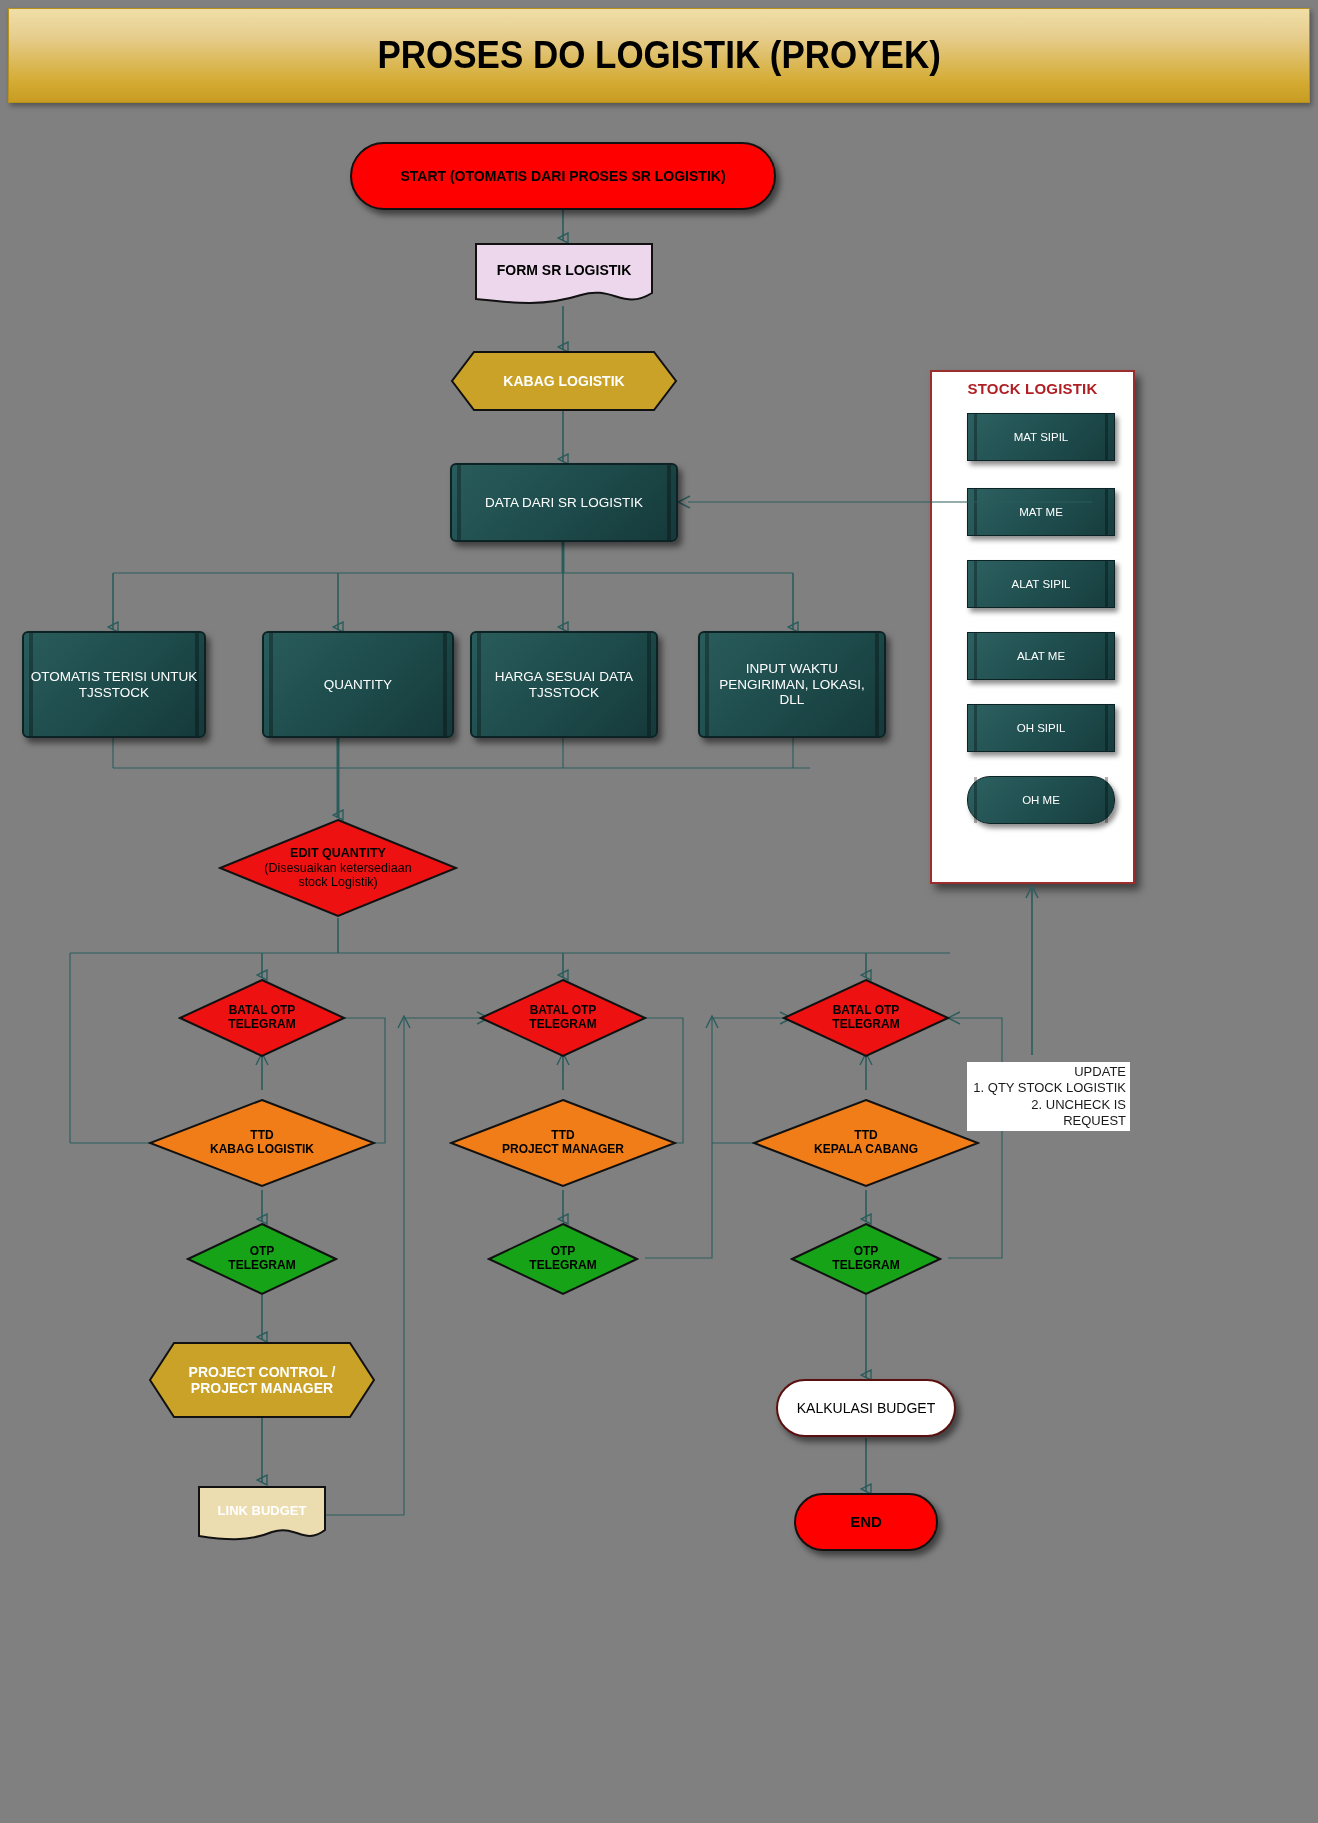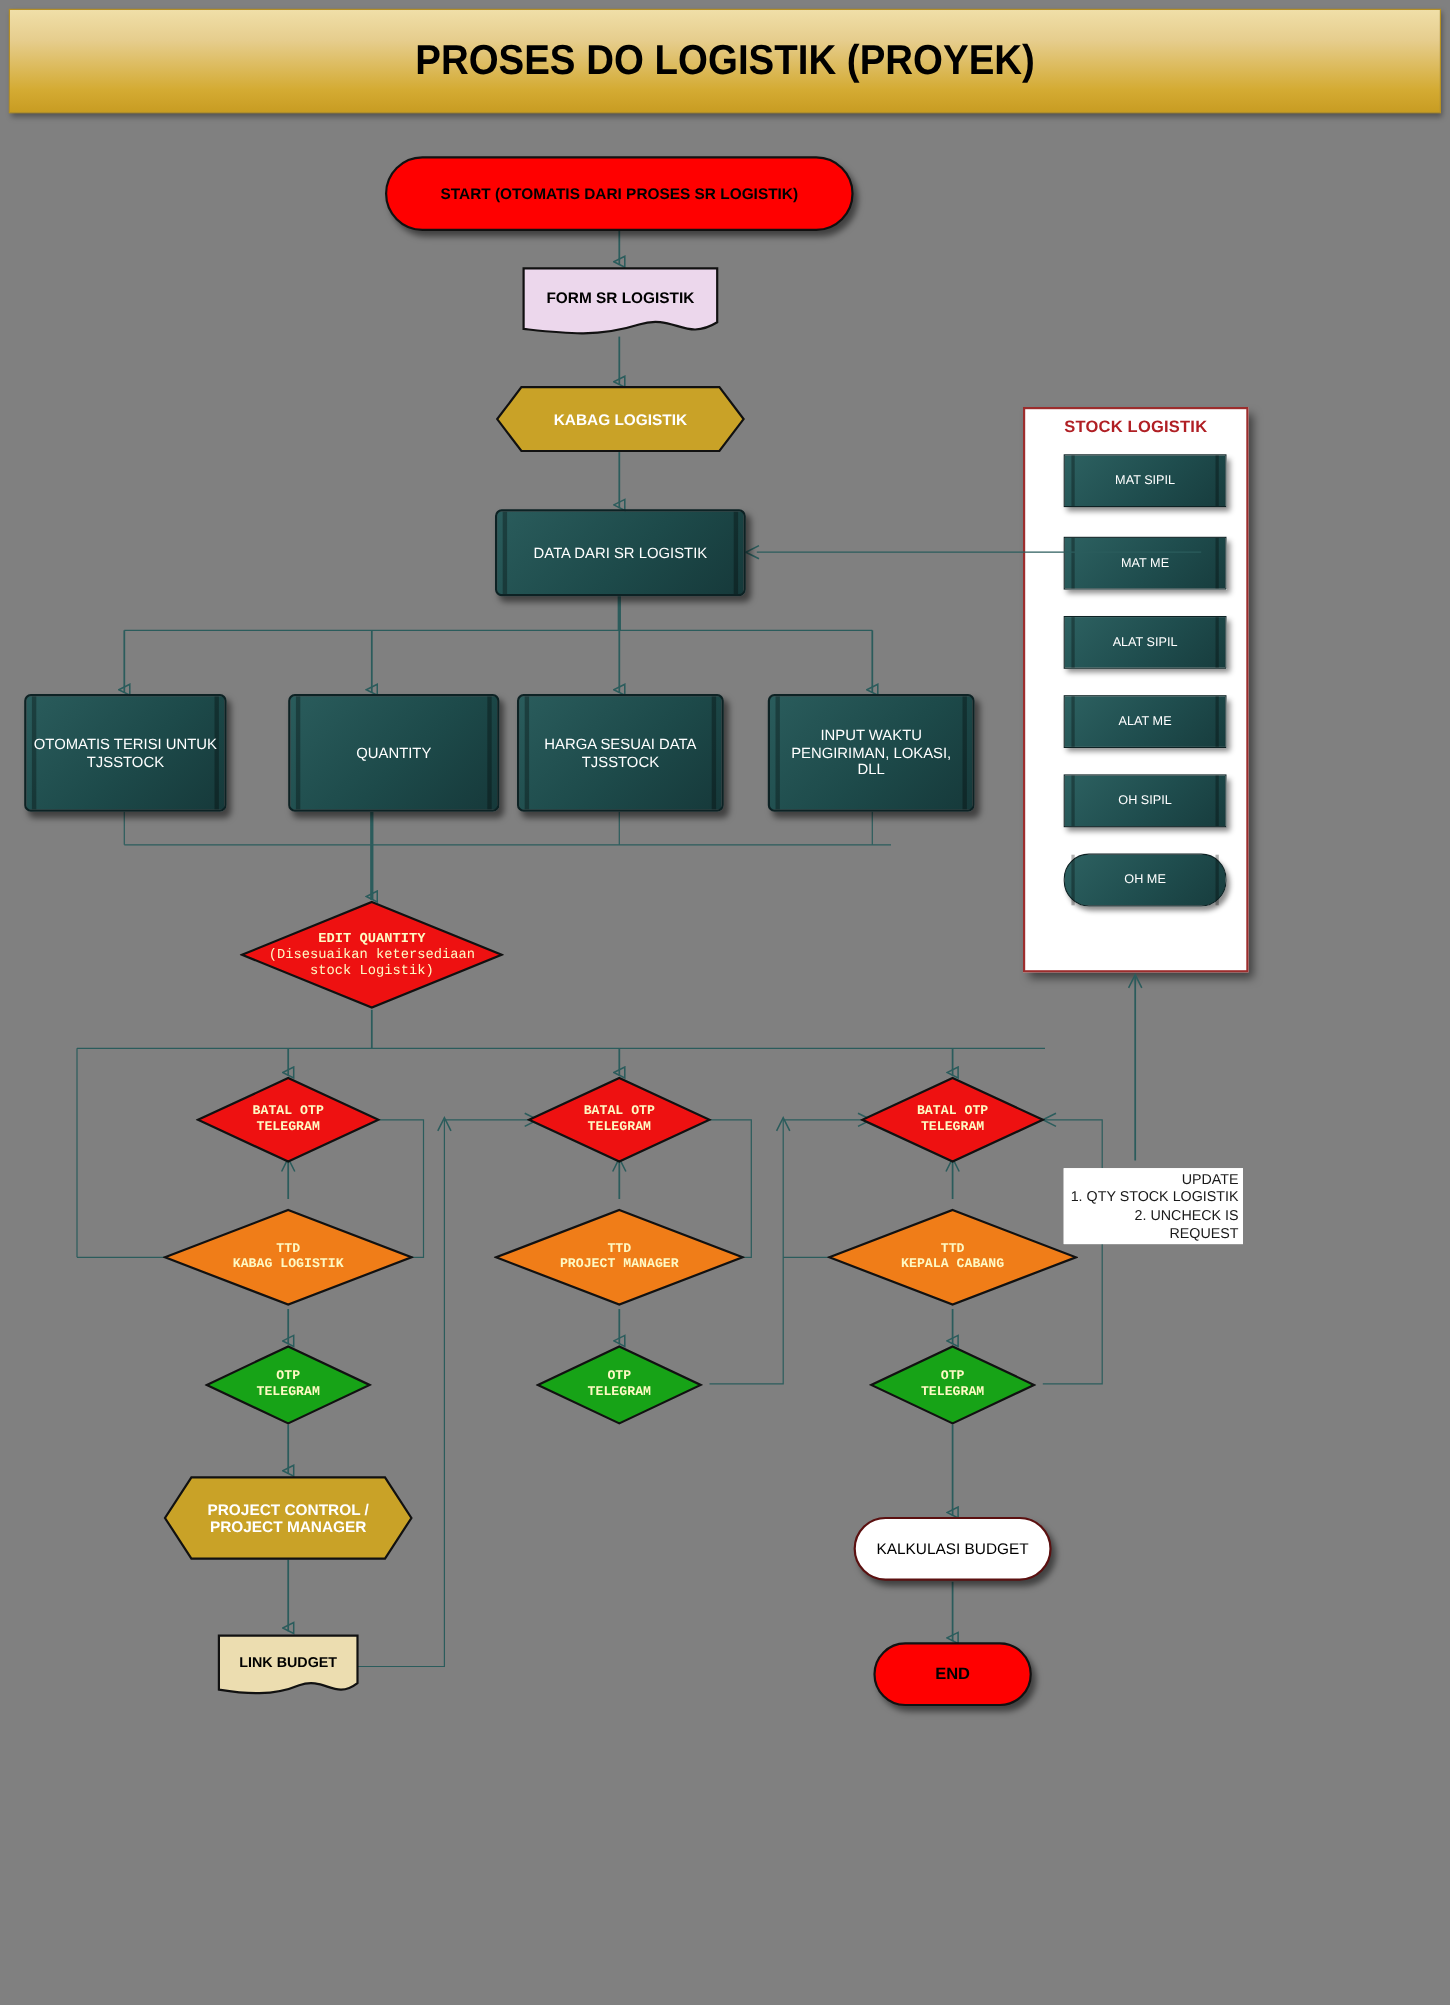--- a/index.html
+++ b/index.html
@@ -93,21 +93,21 @@
   }
   .sbox::before, .sbox::after {
     content:""; position:absolute; top:0; bottom:0; width:3px;
     background: rgba(0,0,0,0.30);
   }
   .sbox::before { left:6px; } .sbox::after { right:6px; }
 
   
   .dia { background: transparent; }
   .dia svg { position:absolute; left:0; top:0; width:100%; height:100%; }
-  .dia .lbl { color:#fef9c3; font-size: 12.5px; font-weight: bold; position:relative;font-family:Liberation Mono, monospace; }
+  .dia .lbl { color:#000000; font-size: 12.5px; font-weight: bold; position:relative; }
   .dia.small .lbl { font-size: 12px; }
 
   
   #stock-panel {
     position: absolute;
     left: 1092px; top: 440px; 
     background:#fff;
     border: 2px solid #9c2d2d;
     box-shadow: 5px 6px 8px rgba(0,0,0,0.5);
   }
@@ -310,21 +310,21 @@
   <span class="lbl">
     <span>PROJECT CONTROL /</span><br>
     <span>PROJECT MANAGER</span>
   </span>
 </div>
 
 <div class="node doc" style="left:196px; top:1484px; width:132px; height:62px;">
   <svg viewBox="0 0 132 62" preserveAspectRatio="none">
     <path d="M3,3 L129,3 L129,46 C108,62 100,40 76,48 C52,58 28,56 3,52 Z" fill="#ecddb0" stroke="#111" stroke-width="2"></path>
   </svg>
-  <span class="lbl" style="color:#000000; font-size:13px; margin-top:-8px;">LINK BUDGET</span>
+  <span class="lbl" style="color:#ffffff; font-size:13px; margin-top:-8px;">LINK BUDGET</span>
 </div>
 
 <div class="node dia small" style="left:479px; top:978px; width:168px; height:80px;">
   <svg viewBox="0 0 168 80" preserveAspectRatio="none">
     <path d="M84,2 L166,40 L84,78 L2,40 Z" fill="#ee1111" stroke="#111" stroke-width="2"></path>
   </svg>
   <span class="lbl">
     <span>BATAL OTP</span><br>
     <span>TELEGRAM</span>
   </span>

